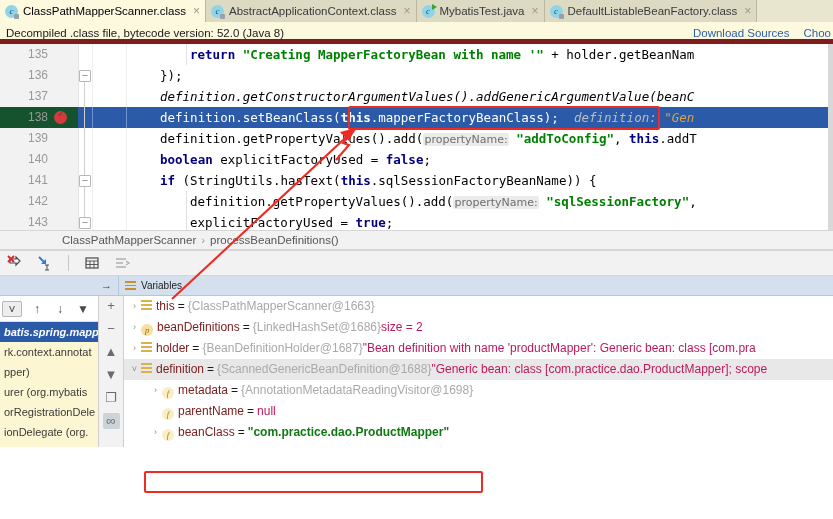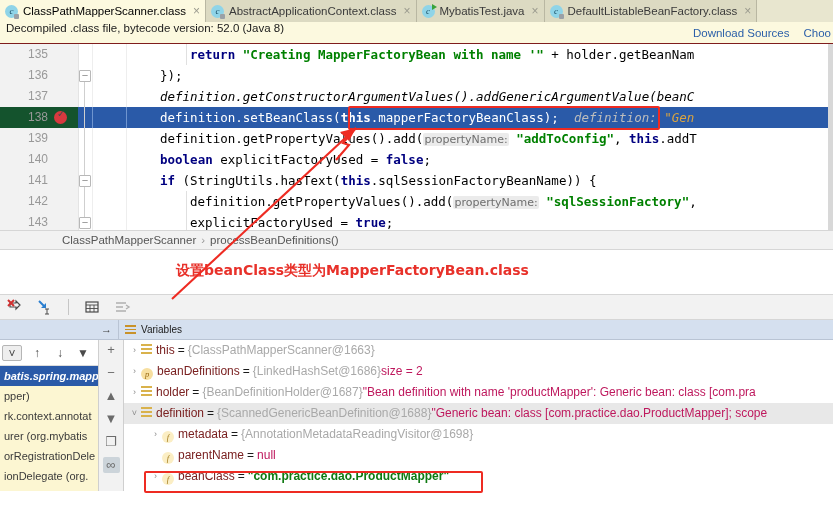--- a/index.html
+++ b/index.html
@@ -49,22 +49,22 @@
     border-top: 3px solid transparent;
     border-bottom: 3px solid transparent;
   }
   .tab-label { padding: 0 1px; }
   .tab-close { color: #9a9a8e; font-size: 12px; padding-left: 2px; line-height: 1; }
 
   
   .notice {
     height: 22px; width: 833px;
     background: #fcf9df;
-    border-bottom: 1px solid #7f1d1d;
-    display: flex; align-items: flex-start;
+    border-bottom: 5px solid #7f1d1d;
+    display: flex; align-items: flex-end;
     padding: 0 6px;
     font-size: 11.5px; color: #1a1a1a;
     position: relative;
   }
   .notice-actions {
     position: absolute; right: 0; top: 0; height: 22px;
     display: flex; align-items: center; gap: 14px; padding-right: 2px;
   }
   .notice-link { color: #2b5fa8; font-size: 11.5px; text-decoration: none; }
 
@@ -305,23 +305,20 @@
 
     <div class="scrollbar-v" style="height:186px;"></div>
   </div>
 
   <div class="breadcrumb">
     <span>ClassPathMapperScanner</span>
     <span class="crumb-sep">›</span>
     <span>processBeanDefinitions()</span>
   </div>
 
-  <div class="annot-strip">
-    <div class="annot-text">设置beanClass类型为MapperFactoryBean.class</div>
-  </div>
 
   <div class="dbgtoolbar">
     <span class="tbicon">
       <svg width="18" height="18" viewBox="0 0 18 18">
         <path d="M4 5 h6 v-2 l4 4 l-4 4 v-2 h-6 z" fill="none" stroke="#4a4a4a" stroke-width="1.2"></path>
         <path d="M2 2 L8 8 M8 2 L2 8" stroke="#d03030" stroke-width="2"></path>
       </svg>
     </span>
     <span class="tbicon">
       <svg width="18" height="18" viewBox="0 0 18 18">
@@ -364,22 +361,22 @@
 
       <div class="frames-pane">
         <div class="frames-toolbar" id="framestoolbar">
             <span class="ft-btn boxed">˅</span>
             <span class="ft-btn">↑</span>
             <span class="ft-btn">↓</span>
             <span class="ft-btn">▼</span>
           </div>
         <div class="frames-list" id="frameslist">
             <div class="frame-row sel">batis.spring.mapp</div>
+            <div class="frame-row">rk.context.annotat</div>
             <div class="frame-row">pper)</div>
-            <div class="frame-row">rk.context.annotat</div>
             <div class="frame-row">urer (org.mybatis</div>
             <div class="frame-row">orRegistrationDele</div>
             <div class="frame-row">ionDelegate (org.</div>
             <div class="frame-row">text (org.springfr</div>
           </div>
       </div>
 
       <div class="midbar" id="midbar">
           <span class="mb-btn">+</span>
           <span class="mb-btn">−</span>

